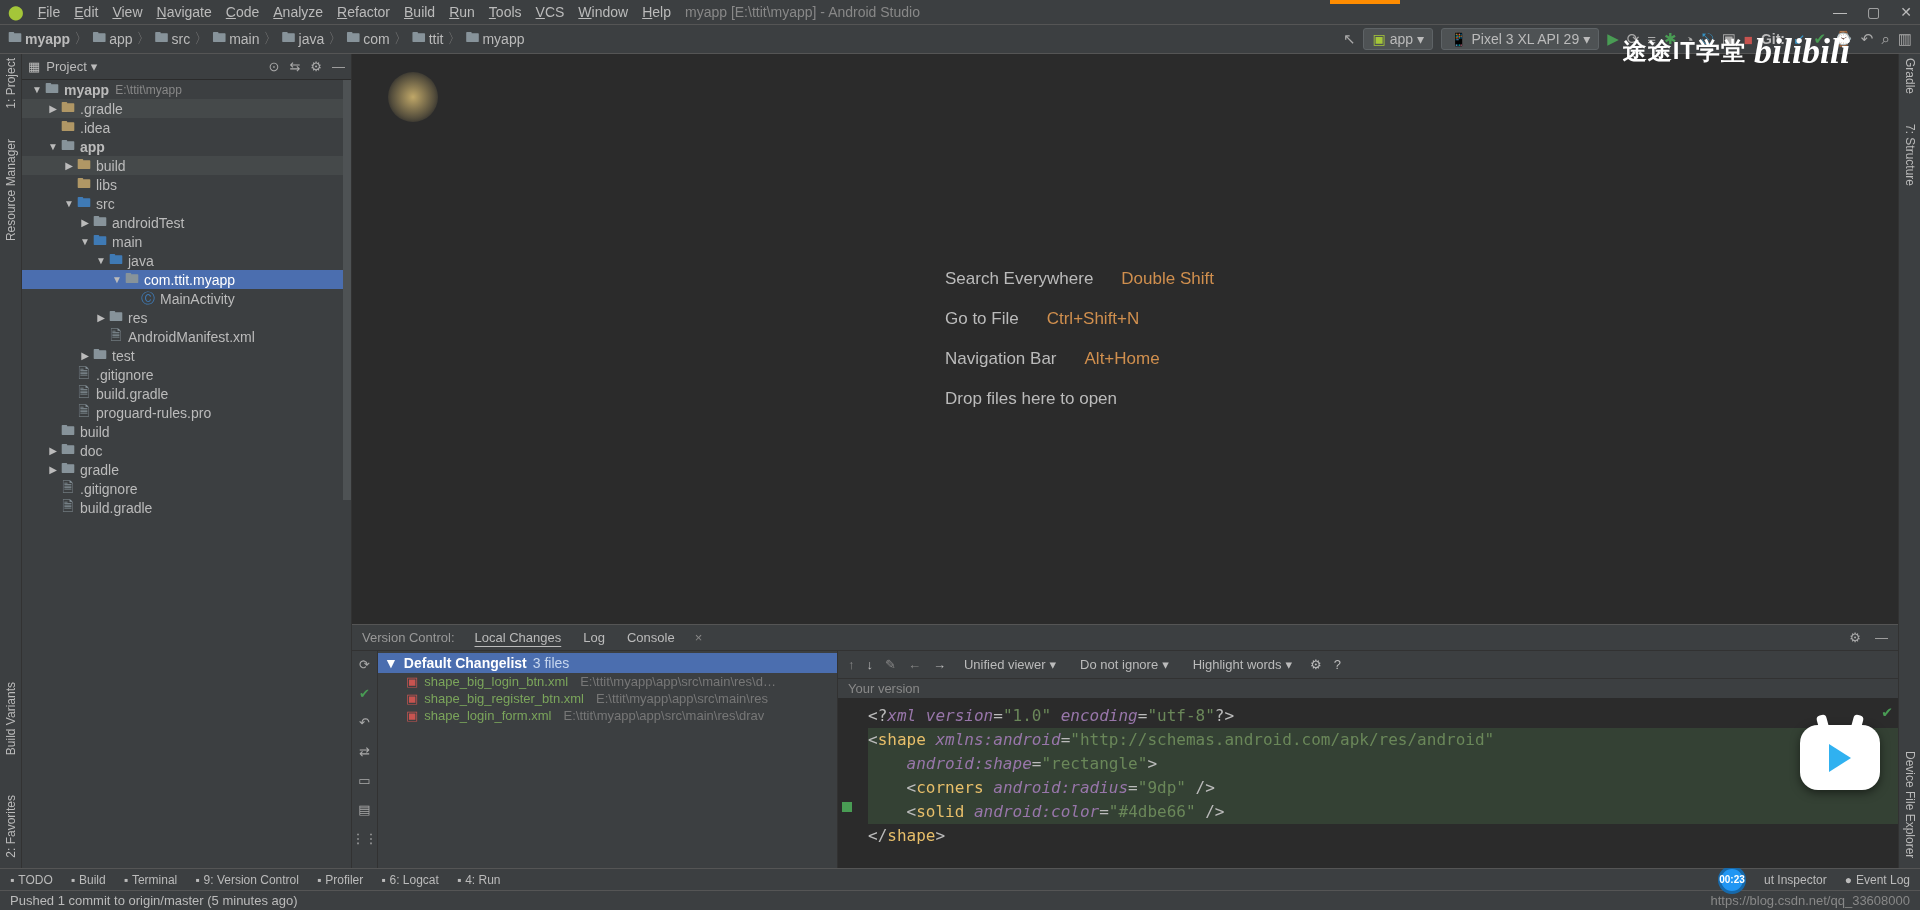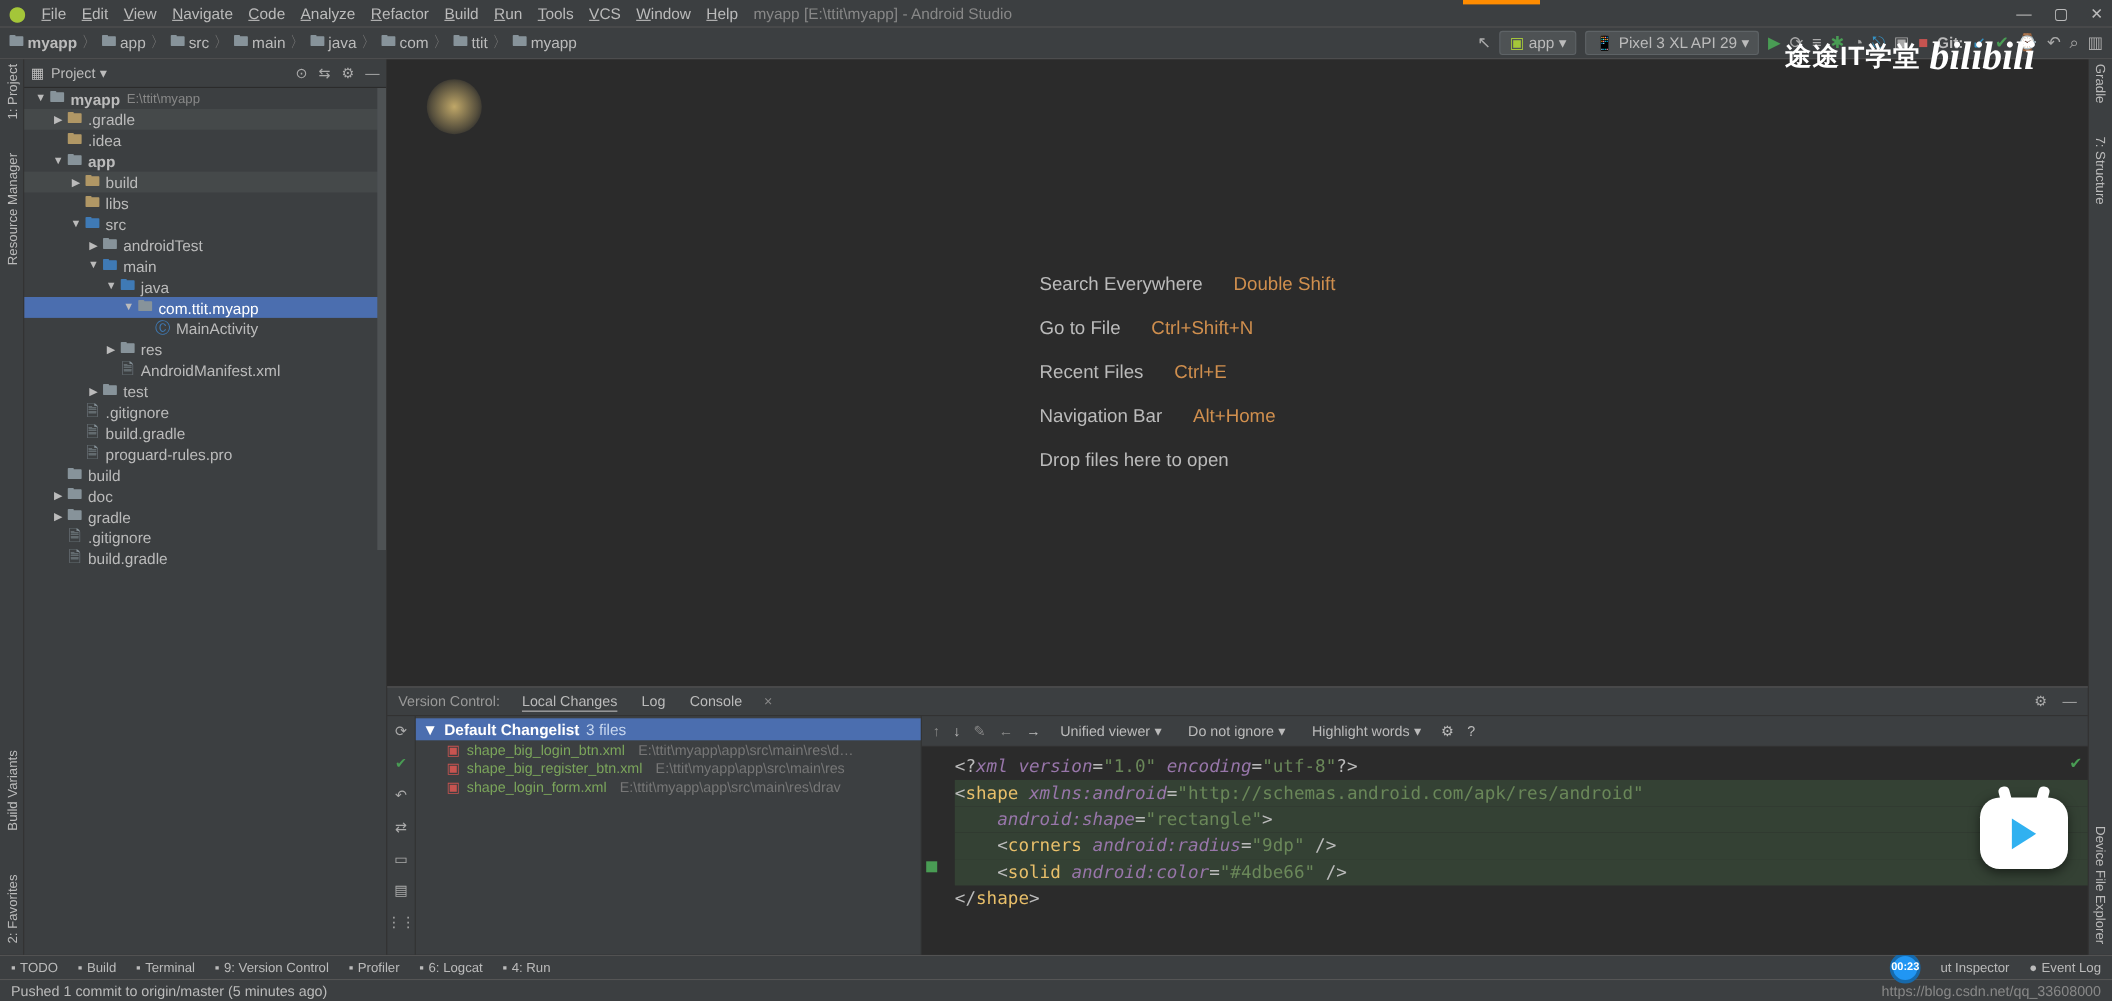--- a/index.html
+++ b/index.html
@@ -395,24 +395,20 @@
     <div class="welcome" id="welcome">
         <div class="row">
           <span class="label">Search Everywhere</span>
           <span class="shortcut">Double Shift</span>
         </div>
         <div class="row">
           <span class="label">Go to File</span>
           <span class="shortcut">Ctrl+Shift+N</span>
         </div>
         <div class="row">
-          <span class="label">Recent Files</span>
-          <span class="shortcut">Ctrl+E</span>
-        </div>
-        <div class="row">
           <span class="label">Navigation Bar</span>
           <span class="shortcut">Alt+Home</span>
         </div>
         <div class="row">
           <span class="label">Drop files here to open</span>
         </div>
       </div>
 
     <div class="vc-panel">
       <div class="vc-tabs">
@@ -466,20 +462,21 @@
             <span class="nav-ar" style="color:#bbb">↓</span>
             <span class="nav-ar">✎</span>
             <span class="nav-ar">←</span>
             <span class="nav-ar" style="color:#bbb">→</span>
             <span class="dd"><span>Unified viewer</span> ▾</span>
             <span class="dd"><span>Do not ignore</span> ▾</span>
             <span class="dd"><span>Highlight words</span> ▾</span>
             <span>⚙</span>
             <span>?</span>
           </div>
+          <div class="your-version">Your version</div>
           <div class="highlight-cursor" style="left:36px; top:18px;"></div>
           <div class="code-view" id="code">
             <div class="marker-col">
                 <div class="sq"></div>
               </div>
             <span class="right-gutter-check">✔</span>
           <div class="code-line "><span class="tk-punc">&lt;?</span><span class="tk-ns">xml version</span><span class="tk-punc">=</span><span class="tk-str">"1.0"</span> <span class="tk-ns">encoding</span><span class="tk-punc">=</span><span class="tk-str">"utf-8"</span><span class="tk-punc">?&gt;</span></div>
               <div class="code-line green-bg"><span class="tk-punc">&lt;</span><span class="tk-tag">shape</span> <span class="tk-ns">xmlns:android</span><span class="tk-punc">=</span><span class="tk-str">"http://schemas.android.com/apk/res/android"</span></div>
               <div class="code-line green-bg">    <span class="tk-ns">android:shape</span><span class="tk-punc">=</span><span class="tk-str">"rectangle"</span><span class="tk-punc">&gt;</span></div>
               <div class="code-line green-bg">    <span class="tk-punc">&lt;</span><span class="tk-tag">corners</span> <span class="tk-ns">android:radius</span><span class="tk-punc">=</span><span class="tk-str">"9dp"</span> <span class="tk-punc">/&gt;</span></div>

